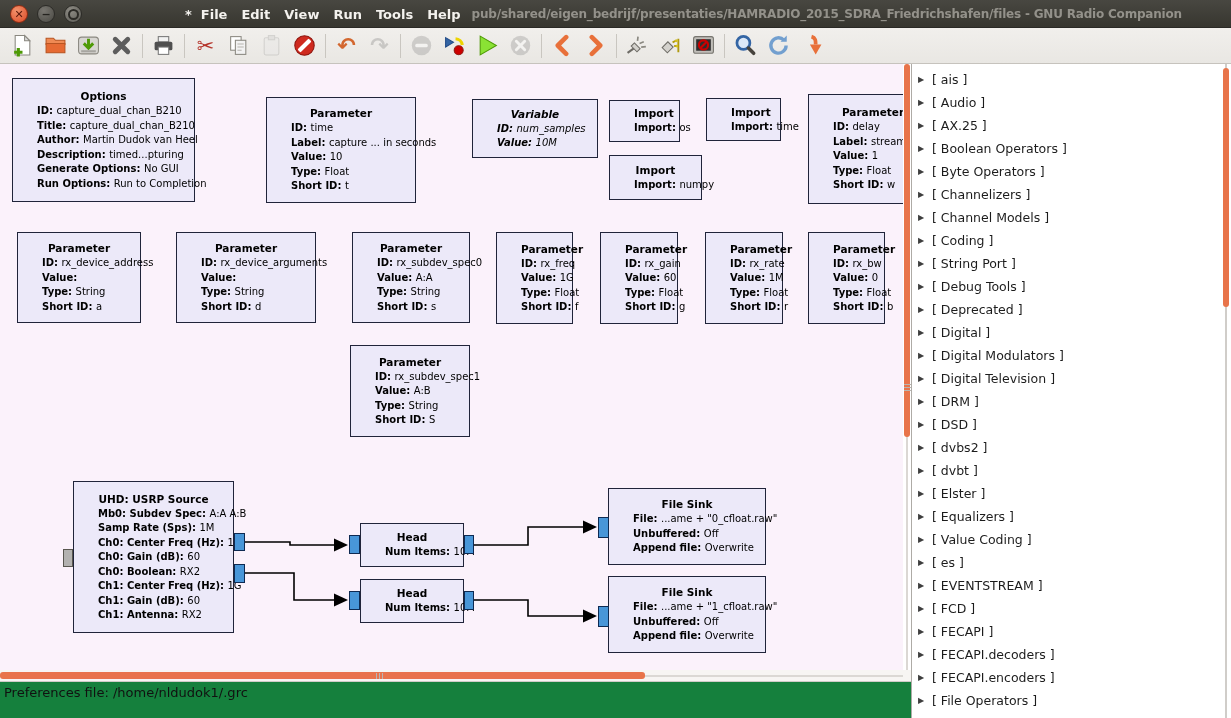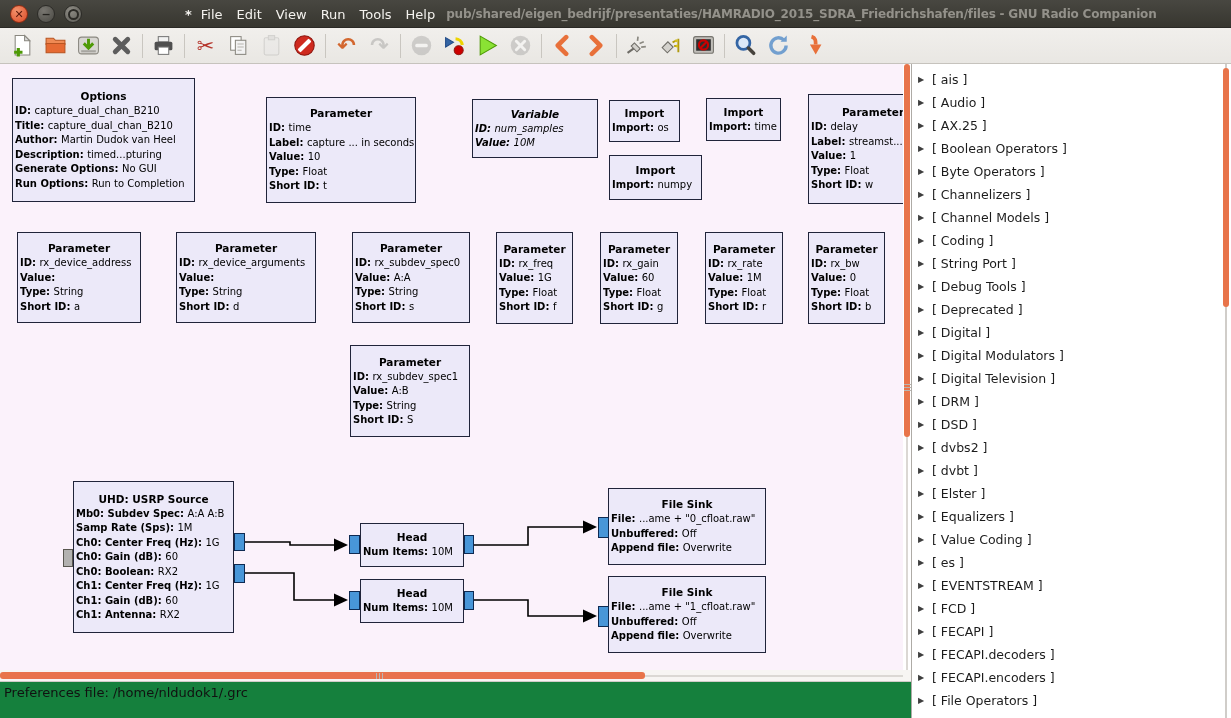--- a/index.html
+++ b/index.html
@@ -13,42 +13,42 @@
   .wbtn{width:18px;height:18px;border-radius:50%;box-sizing:border-box;
     display:flex;align-items:center;justify-content:center;
     font-size:11px;font-weight:bold;line-height:1;}
   .wbtn.close{background:radial-gradient(circle at 35% 30%,#f2926c,#dd4b27);color:#59170b;border:1px solid #8e2b12;}
   .wbtn.min{background:radial-gradient(circle at 35% 30%,#787670,#4a4943);color:#24231f;border:1px solid #2c2b27;}
   .wbtn.max{background:radial-gradient(circle at 35% 30%,#8d8b84,#5b5a54);color:#24231f;border:1px solid #2c2b27;}
   .wbtn.max i{display:block;width:7px;height:7px;border:2px solid #2b2a26;border-radius:50%;}
   .titletext{position:absolute;left:185px;top:0;height:28px;display:flex;align-items:center;
     white-space:nowrap;}
   .unsaved{color:#f4f2ee;font-weight:bold;font-size:13px;margin-right:2px;}
-  .menuitem{color:#f4f2ee;font-weight:normal;font-size:13px;padding:0 7px;cursor:default;}
+  .menuitem{color:#f4f2ee;font-weight:bold;font-size:13px;padding:0 7px;cursor:default;}
   .title-tail{color:#93918a;font-size:12px;font-weight:bold;margin-left:4px;letter-spacing:-.2px;}
 
   
   .toolbar{height:36px;background:linear-gradient(#f1efec,#e9e7e3);
     border-bottom:1px solid #c6c3bd;box-sizing:border-box;
     display:flex;align-items:center;padding-left:6px;}
   .ticon{width:33px;height:30px;display:flex;align-items:center;justify-content:center;
     border-radius:3px;}
   .ticon svg{width:23px;height:23px;display:block;}
   .ticon.dis{opacity:.38;filter:grayscale(.7);}
   .tsep{width:1px;height:24px;background:#c9c6c0;margin:0 4px;}
 
   
   .main{display:flex;height:654px;}
   .workarea{position:relative;width:911px;height:654px;}
   .canvas{position:relative;width:903px;height:606px;background:var(--canvas-bg);overflow:hidden;}
   .wirelayer{position:absolute;left:0;top:0;width:903px;height:606px;pointer-events:none;}
 
   .blk{position:absolute;background:var(--block-fill);border:1.5px solid var(--block-border);
     box-sizing:border-box;display:flex;flex-direction:column;justify-content:center;
-    padding:2px 2px;font-size:10px;color:#000;}
+    padding:2px 24px;font-size:10px;color:#000;}
   .bt{font-weight:bold;text-align:center;font-size:10.5px;line-height:15px;white-space:nowrap;}
   .br{white-space:nowrap;line-height:14.5px;}
   .bl{font-weight:bold;}
   .port{position:absolute;box-sizing:border-box;border:1px solid #0e2a52;background:var(--port-blue);}
   .port.gray{background:#b3b2b0;border-color:#58564f;}
 
   
   .cv-vscroll{position:absolute;left:903px;top:0;width:8px;height:606px;}
   .cv-vscroll .track{position:absolute;left:3px;top:0;width:2px;height:606px;background:#dbd8d4;}
   .cv-vscroll .thumb{position:absolute;left:1px;top:0;width:6px;height:373px;background:var(--orange);border-radius:3px;}

